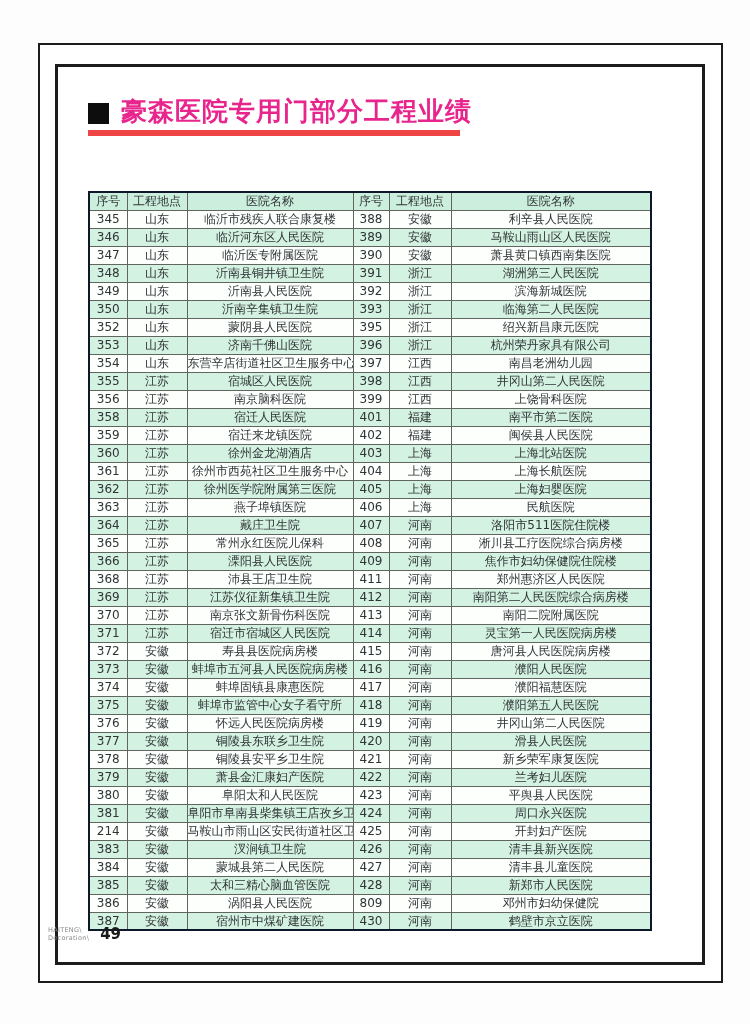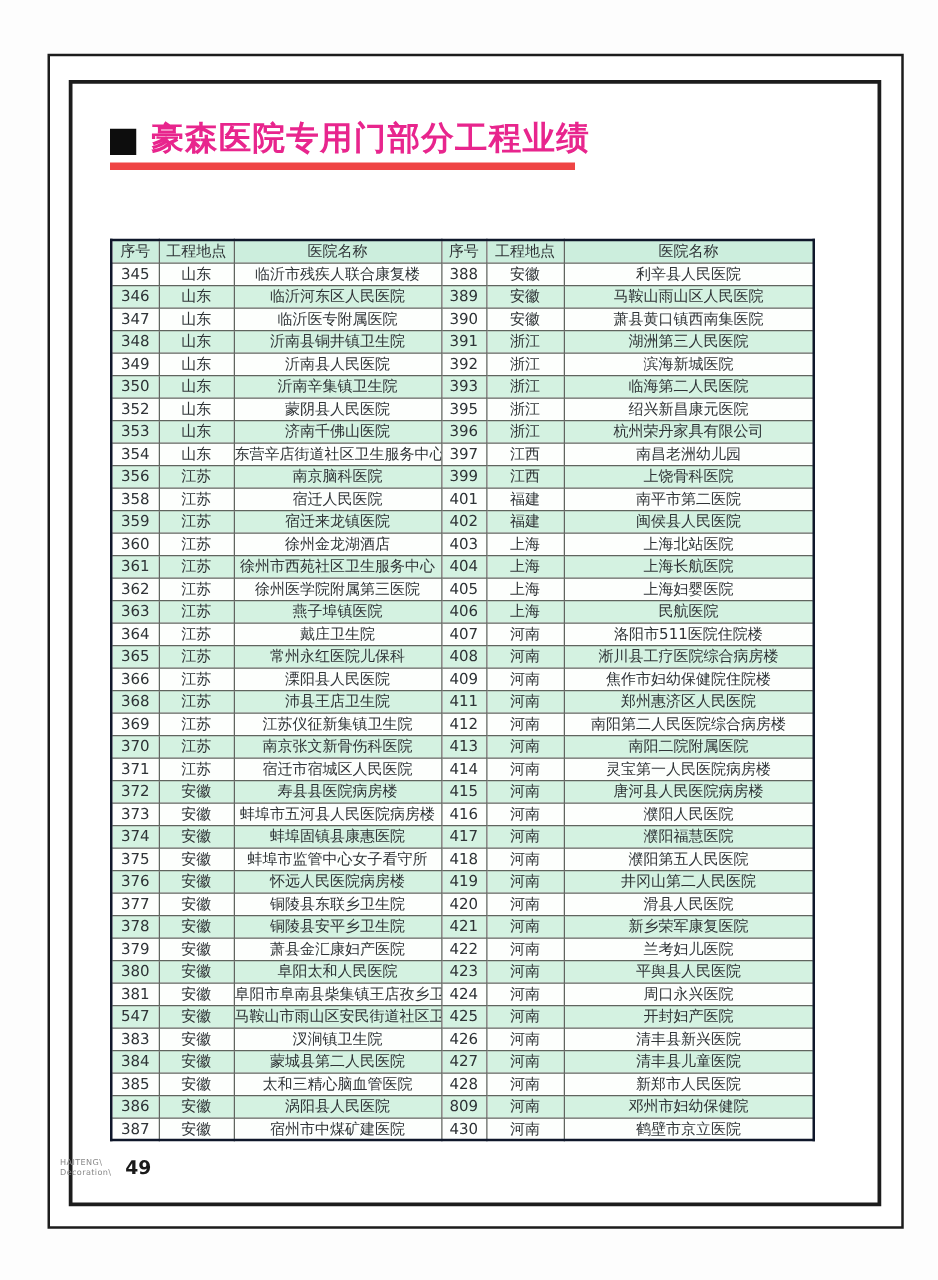--- a/index.html
+++ b/index.html
@@ -168,20 +168,28 @@
       </tr>
       <tr>
         <td>354</td>
         <td>山东</td>
         <td>东营辛店街道社区卫生服务中心</td>
         <td>397</td>
         <td>江西</td>
         <td>南昌老洲幼儿园</td>
       </tr>
       <tr>
+        <td>355</td>
+        <td>江苏</td>
+        <td>宿城区人民医院</td>
+        <td>398</td>
+        <td>江西</td>
+        <td>井冈山第二人民医院</td>
+      </tr>
+      <tr>
         <td>356</td>
         <td>江苏</td>
         <td>南京脑科医院</td>
         <td>399</td>
         <td>江西</td>
         <td>上饶骨科医院</td>
       </tr>
       <tr>
         <td>358</td>
         <td>江苏</td>
@@ -360,21 +368,21 @@
       </tr>
       <tr>
         <td>381</td>
         <td>安徽</td>
         <td>阜阳市阜南县柴集镇王店孜乡卫生院</td>
         <td>424</td>
         <td>河南</td>
         <td>周口永兴医院</td>
       </tr>
       <tr>
-        <td>547</td>
+        <td>214</td>
         <td>安徽</td>
         <td>马鞍山市雨山区安民街道社区卫生中心</td>
         <td>425</td>
         <td>河南</td>
         <td>开封妇产医院</td>
       </tr>
       <tr>
         <td>383</td>
         <td>安徽</td>
         <td>汊涧镇卫生院</td>

